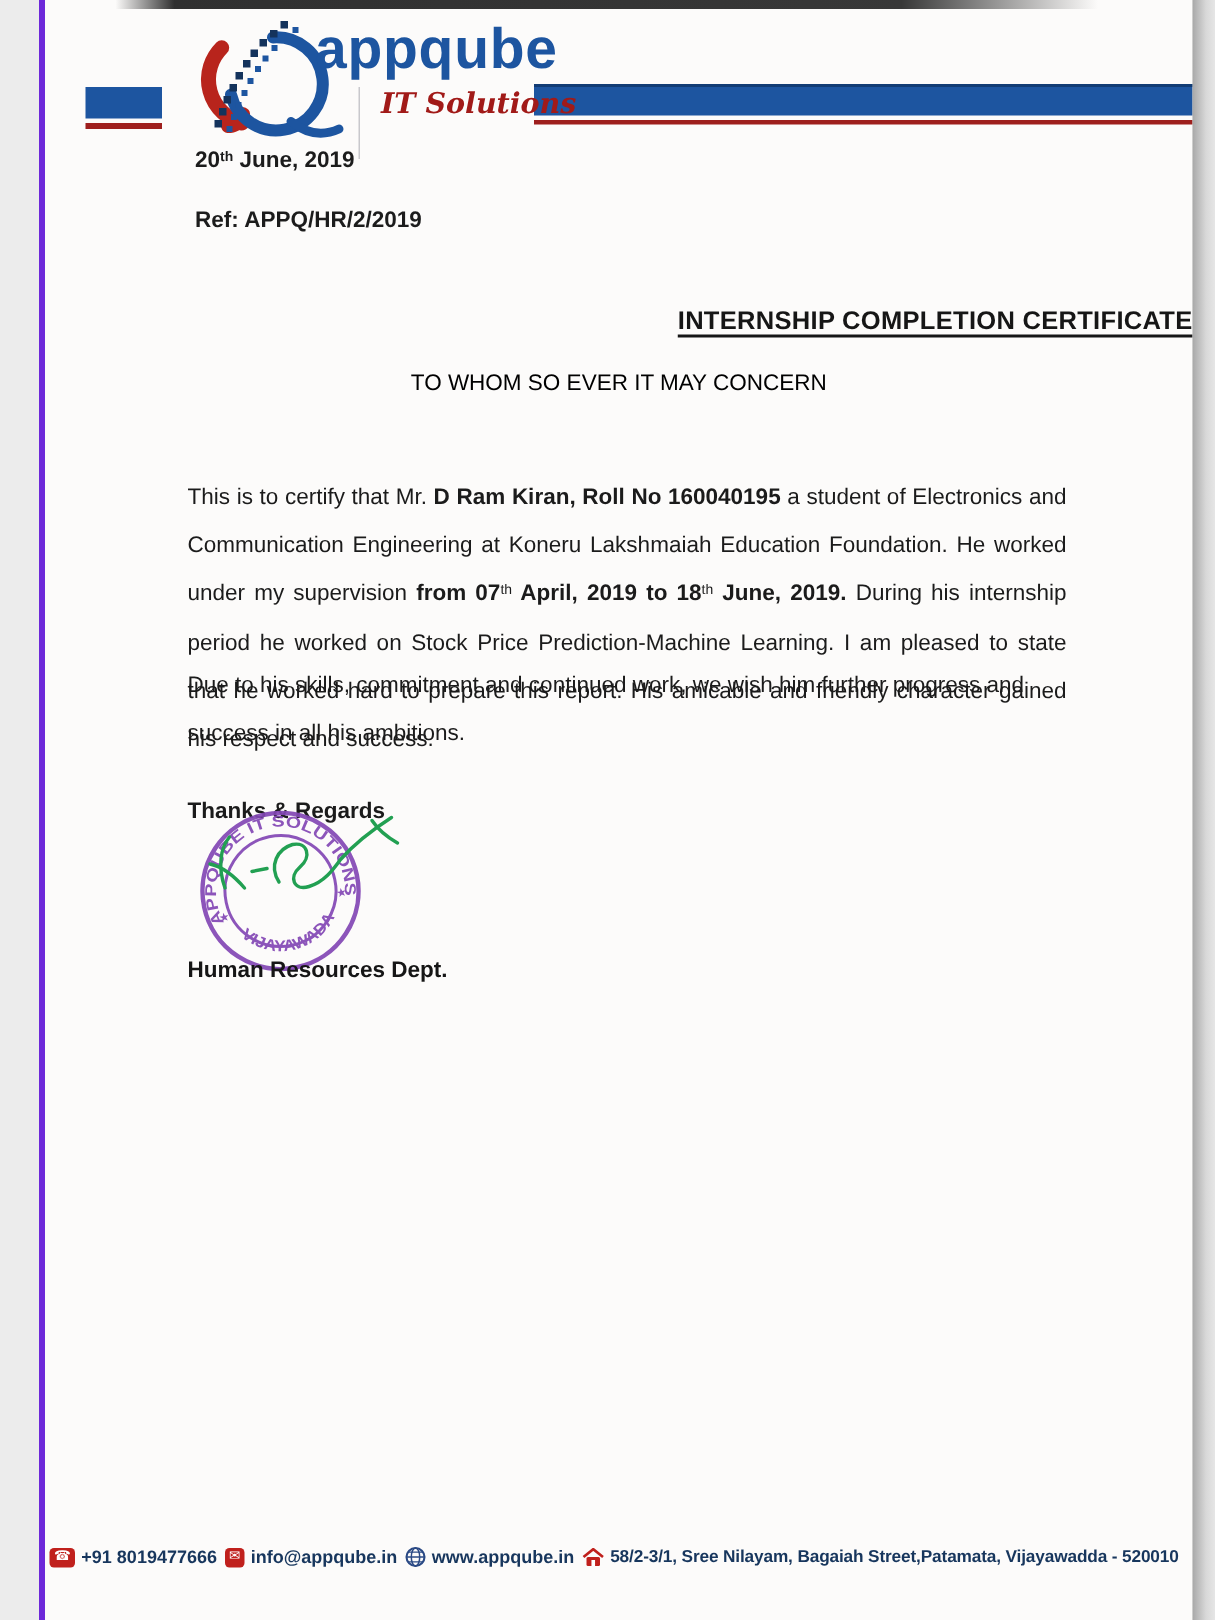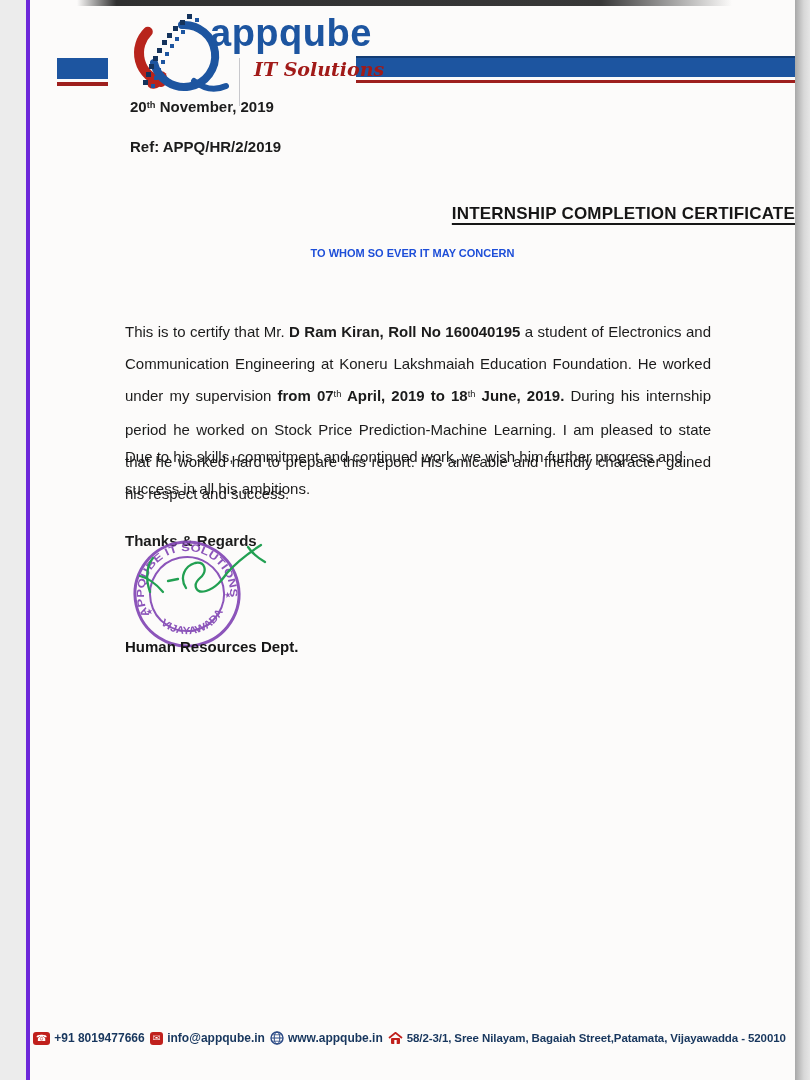--- a/index.html
+++ b/index.html
@@ -41,21 +41,21 @@
   .meta-line { position:absolute; left:100px; color:#1c1c1c; font-size:15px; font-weight:600; }
   .date-line { top:98px; }
   .ref-line  { top:138px; }
   .title {
     position:absolute; left:0; right:0; top:204px; text-align:right;
     font-size:17px; font-weight:700; color:#161616; letter-spacing:0.2px;
     text-decoration:underline; text-underline-offset:4px; text-decoration-thickness:1.5px;
   }
   .subtitle {
     position:absolute; left:0; right:0; top:247px; text-align:center;
-    font-size:11px; font-weight:700; color:#1d4ed8;
+    font-size:15px; font-weight:400; color:#000000;
   }
   .para { position:absolute; color:#1b1b1b; font-size:15px; line-height:32px; }
   .para1 { left:95px; top:316px; width:586px; text-align:justify; }
   .para2 { left:95px; top:441px; width:580px; }
   .b { font-weight:700; }
   .sup { font-size:62%; position:relative; top:-0.45em; font-weight:inherit; }
   .closing { position:absolute; left:95px; top:532px; font-size:15px; font-weight:600; color:#1b1b1b; }
   .signatory { position:absolute; left:95px; top:638px; font-size:15px; font-weight:700; color:#161616; }
 
   .stamp-wrap { position:absolute; left:86px; top:523px; width:142px; height:142px; transform:rotate(-12deg); opacity:0.92; }
@@ -115,21 +115,21 @@
           <rect x="37" y="52" width="4" height="4"></rect>
             <rect x="33" y="60" width="4" height="4"></rect>
           <rect x="30" y="68" width="4" height="4"></rect>
             <rect x="27" y="76" width="4" height="4"></rect>
         </g>
       </svg>
       <div class="wordmark">appqube</div>
       <div class="tagline">IT Solutions</div>
     </div>
 
-    <div class="meta-line date-line"><span>20</span><span class="sup">th</span><span> November, 2019</span></div>
+    <div class="meta-line date-line"><span>20</span><span class="sup">th</span><span> June, 2019</span></div>
     <div class="meta-line ref-line">Ref: APPQ/HR/2/2019</div>
 
     <div class="title">INTERNSHIP COMPLETION CERTIFICATE</div>
     <div class="subtitle">TO WHOM SO EVER IT MAY CONCERN</div>
 
     <div class="para para1"><span>This is to certify that Mr. </span><span class="b">D Ram Kiran, Roll No 160040195</span><span> a student of Electronics and Communication Engineering at Koneru Lakshmaiah Education Foundation. He worked under my supervision </span><span class="b">from 07</span><span class="b sup">th</span><span class="b"> April, 2019 to 18</span><span class="b sup">th</span><span class="b"> June, 2019.</span><span> During his internship period he worked on Stock Price Prediction-Machine Learning. I am pleased to state that he worked hard to prepare this report. His amicable and friendly character gained his respect and success.</span></div>
     <div class="para para2">Due to his skills, commitment and continued work, we wish him further progress and success in all his ambitions.</div>
 
     <div class="closing">Thanks &amp; Regards</div>
 

